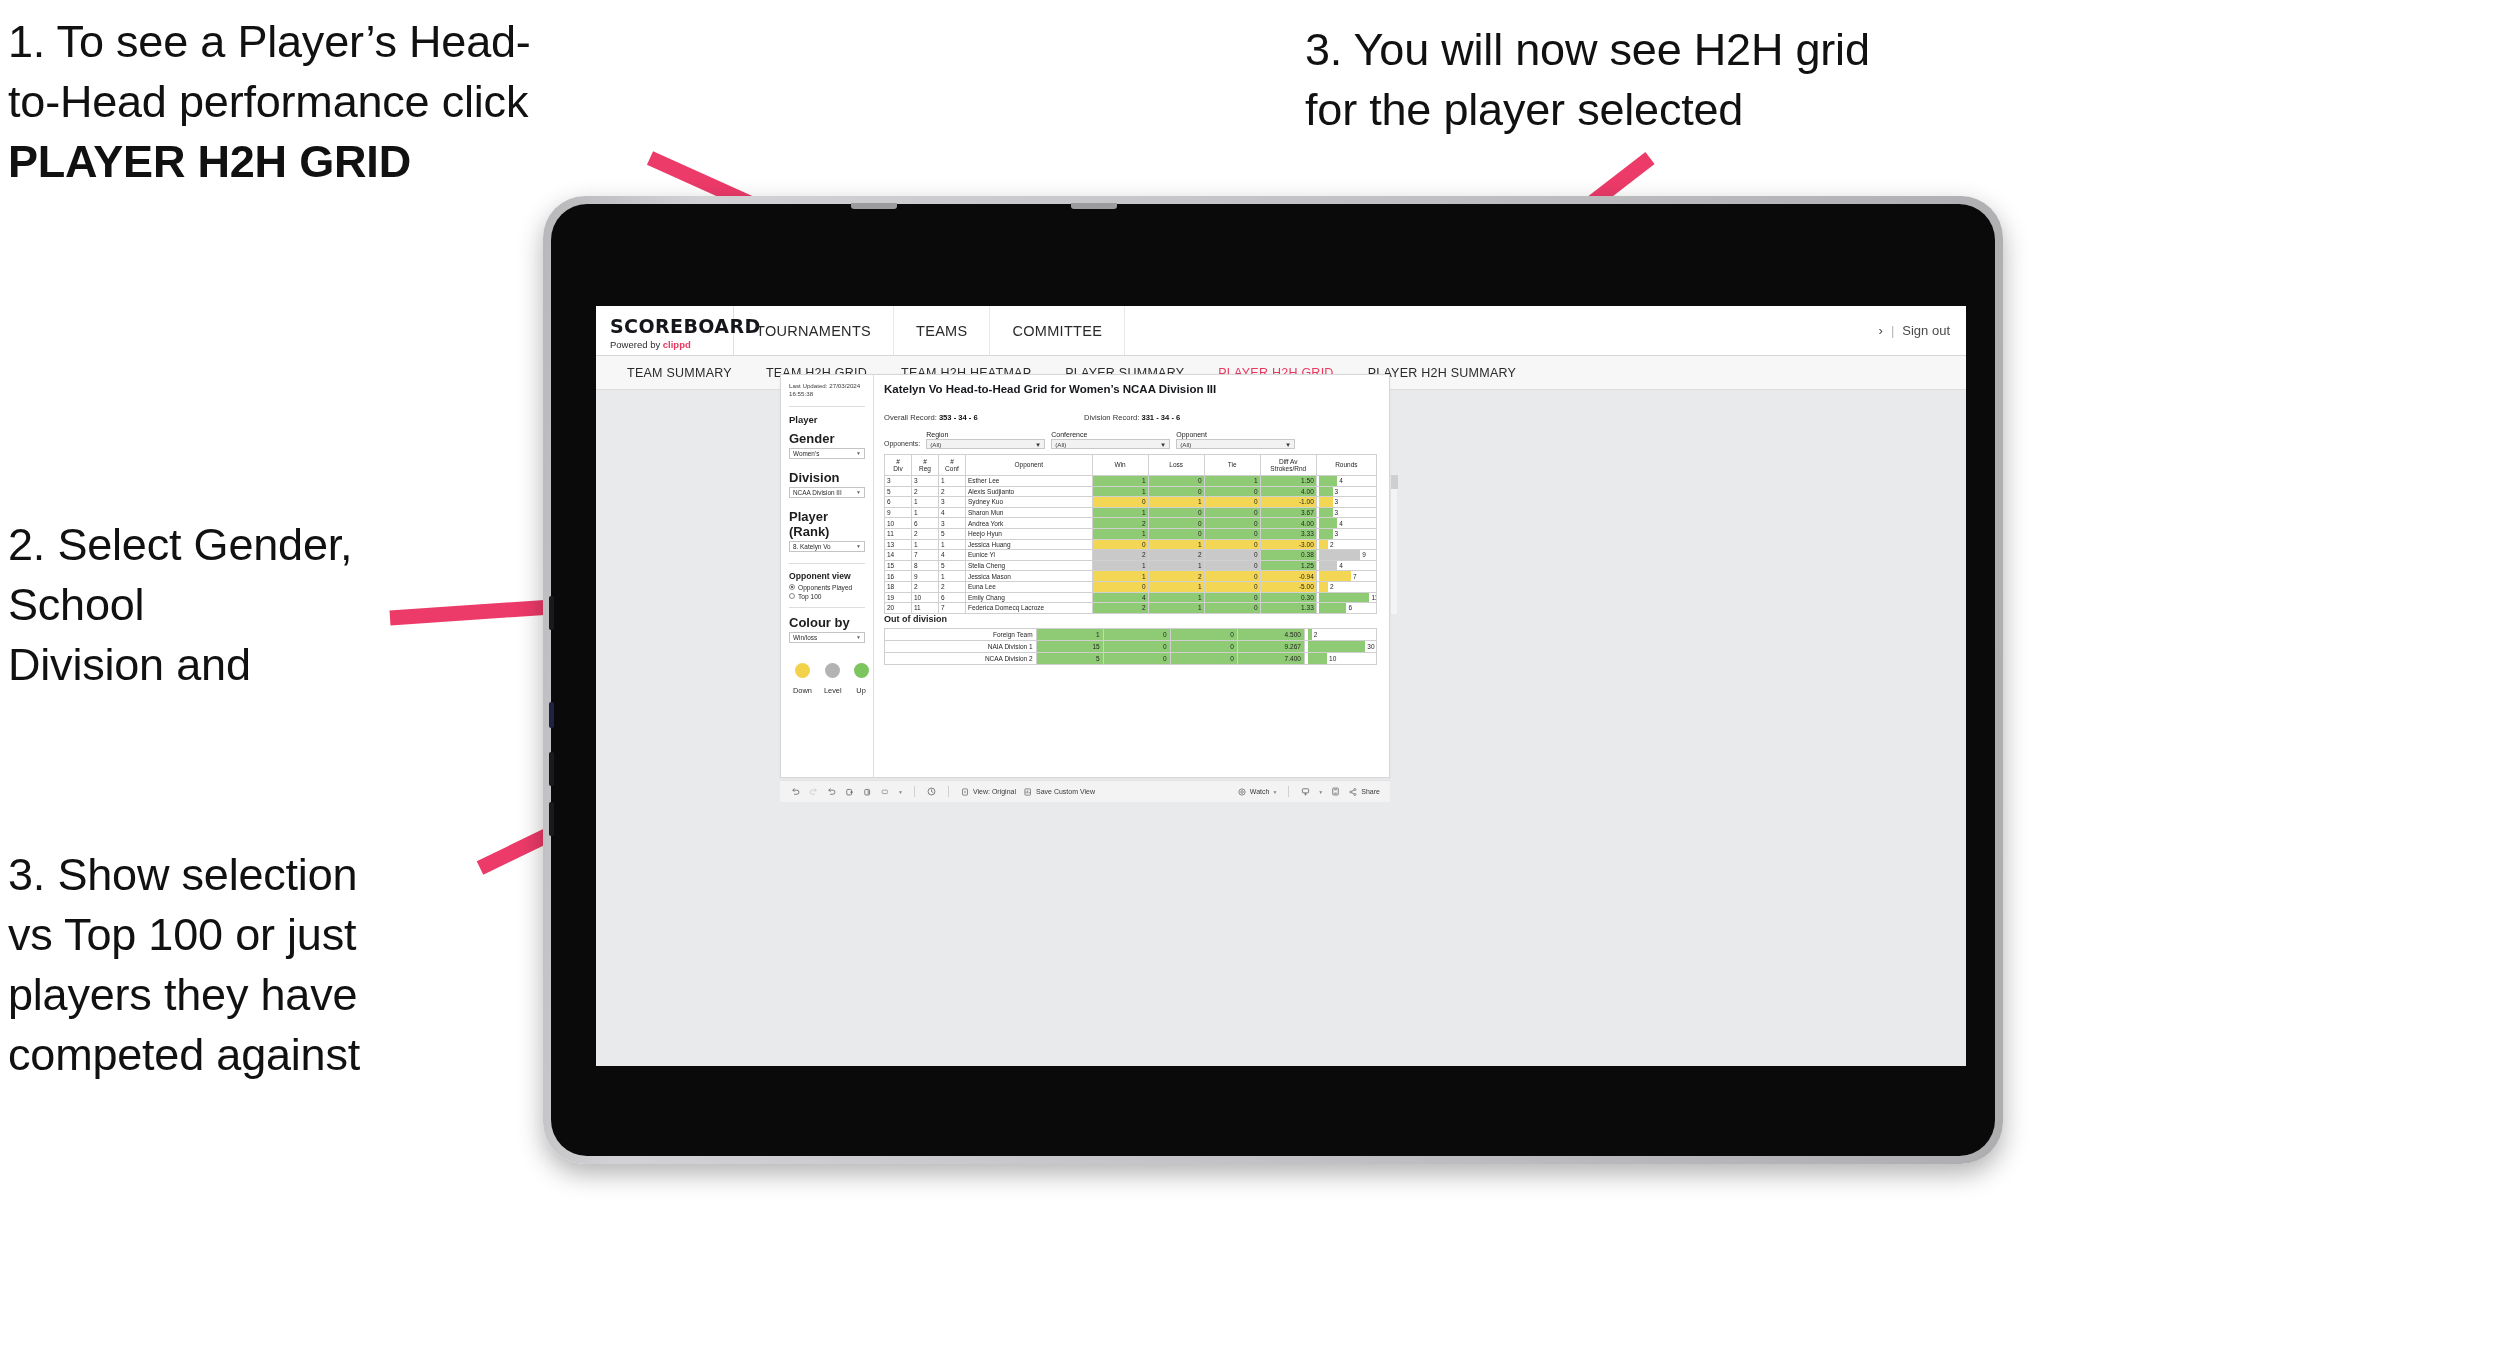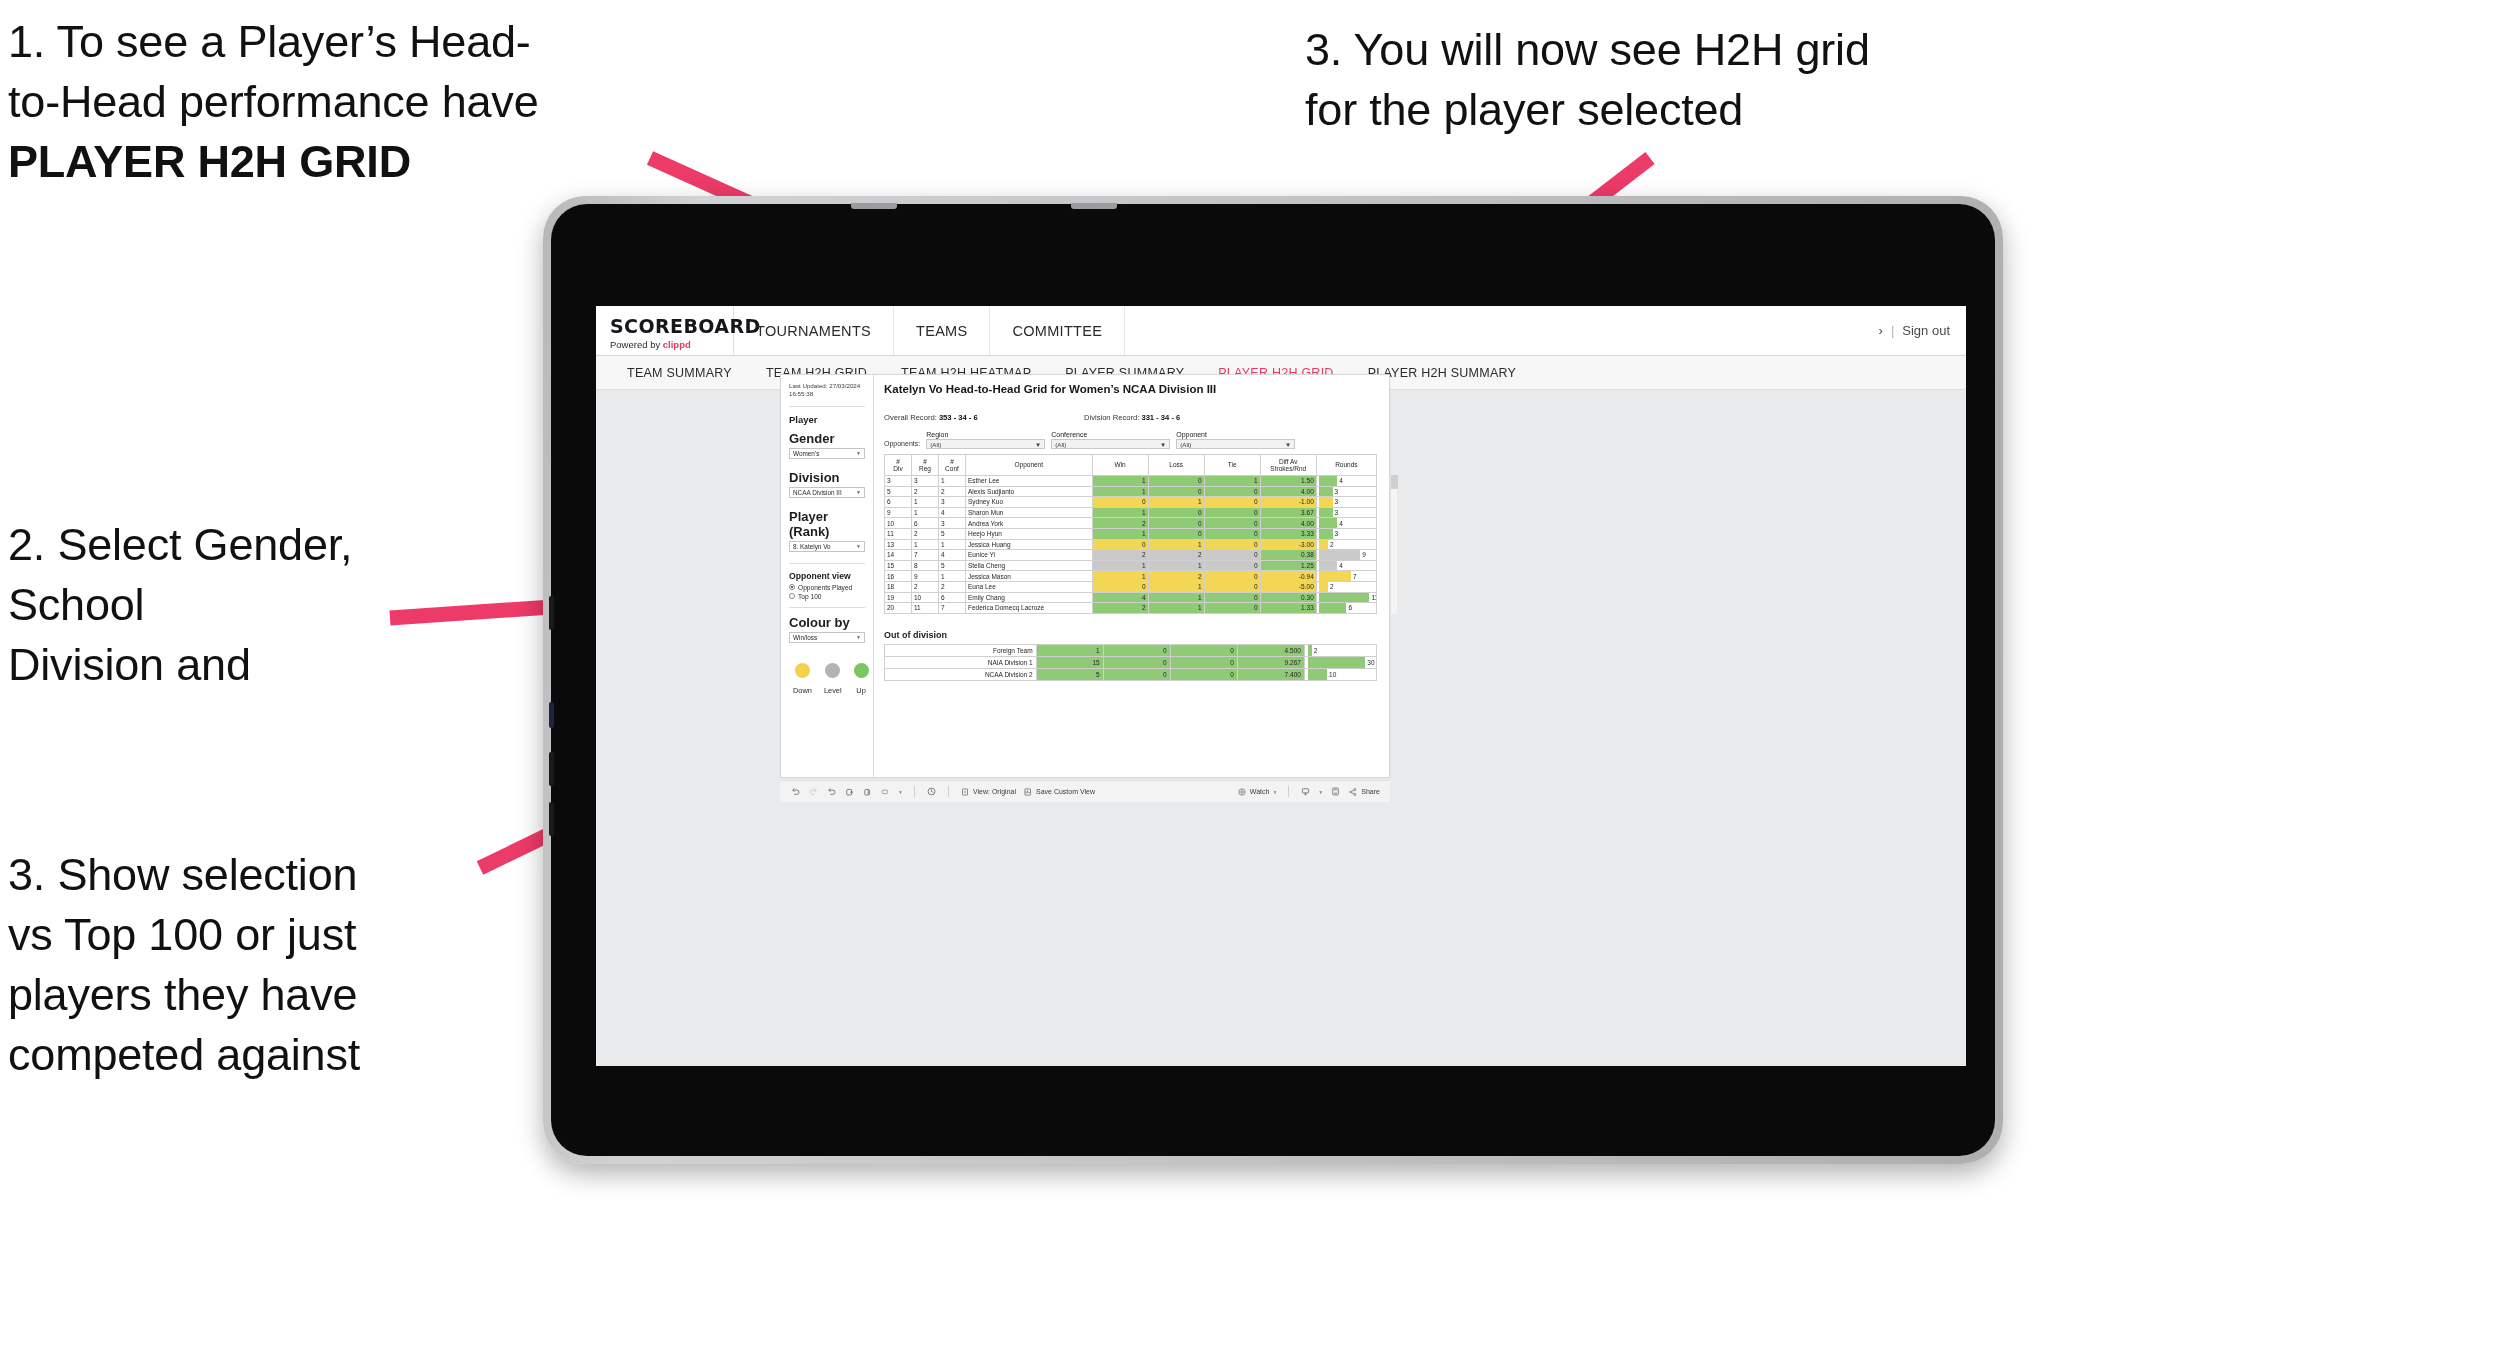--- a/index.html
+++ b/index.html
@@ -173,21 +173,21 @@
   .bar-fill { position: absolute; left: 0; top: 0; bottom: 0; }
   .bar-val { position: absolute; top: 0; bottom:0; display:flex; align-items:center; font-size: 6.5px; padding-left: 2px; }
 
   .tbl-scroll { position: relative; width: 513px; }
   .scrollbar {
     position: absolute; right: 0; top: 21px; width: 7px; bottom: 0;
     background: #f4f4f4; border-left: 1px solid #e3e3e3;
   }
   .scrollthumb { position: absolute; left: 0; top: 0; width: 7px; height: 14px; background: #cfcfcf; }
 
-  .ood-title { font-size: 9px; font-weight: bold; color: #1d1d1d; margin: 16px 0 4px 0; }
+  .ood-title { font-size: 9px; font-weight: bold; color: #1d1d1d; margin: 0 0 4px 0; }
   table.ood { border-collapse: collapse; width: 493px; table-layout: fixed; }
   table.ood td {
     border: 1px solid #cfcfcf; font-size: 6.5px; color: #1f1f1f;
     height: 12px; padding: 0 3px; overflow: hidden; white-space: nowrap;
   }
   .ood-name { width: 122px; text-align: right; }
   .ood-num { width: 54px; text-align: right; }
   .ood-rounds { width: 58px; padding: 0; position: relative; }
 
   .toolbar {
@@ -203,21 +203,21 @@
   .tb-div { width: 1px; height: 11px; background: #d0d0d0; margin: 0 4px; }
   .tb-gap { flex: 1; }
 </style>
 </head>
 <body>
 
 <div id="root">
 
   <div class="callout" id="callout-1">
     <div>1. To see a Player’s Head-</div>
-    <div>to-Head performance have</div>
+    <div>to-Head performance click</div>
     <div class="strong">PLAYER H2H GRID</div>
   </div>
 
   <div class="callout" id="callout-2">
     <div>2. Select Gender,</div>
     <div>School</div>
     <div>Division and</div>
   </div>
 
   <div class="callout" id="callout-3">

